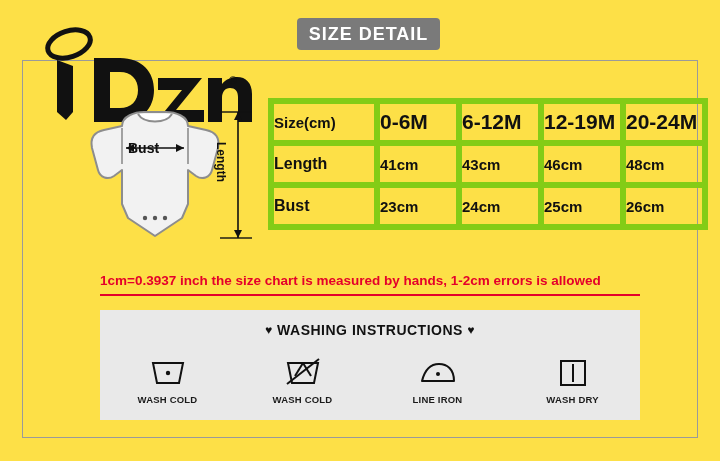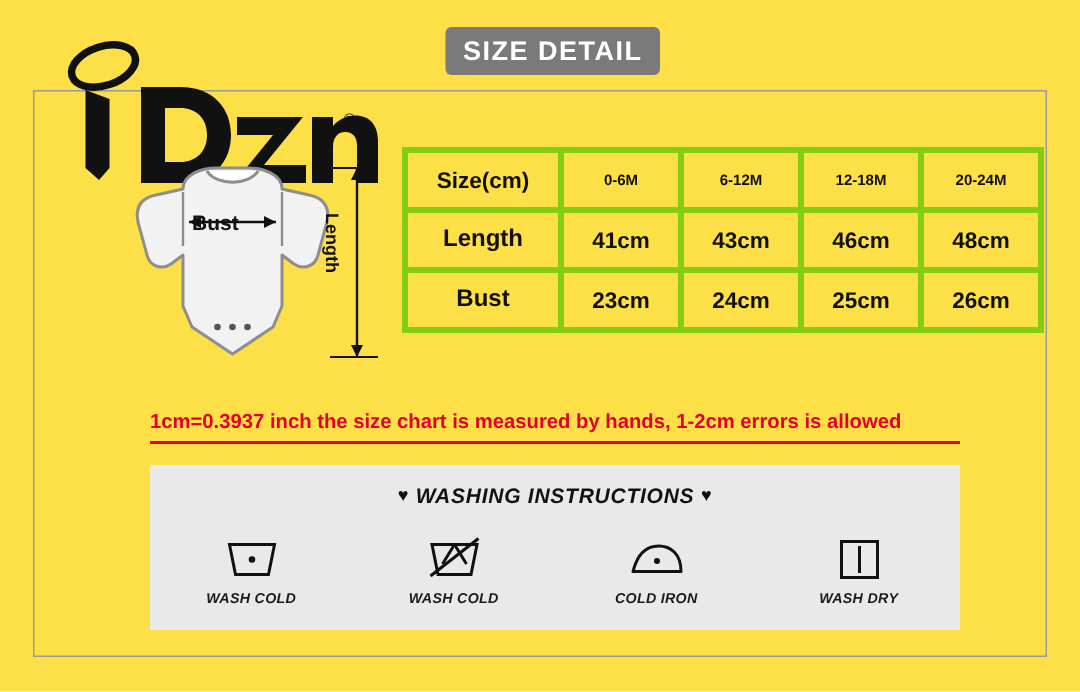--- a/index.html
+++ b/index.html
@@ -93,30 +93,29 @@
     white-space: nowrap;
   }
   
   .size-table {
     position: absolute;
     left: 268px;
     top: 98px;
     border-collapse: collapse;
   }
   .size-table td {
-    border: 4px solid #84cc16;
-    text-align: center;
+    border: 6px solid #84cc16;
     font-size: 15px;
     color: #111;
     padding: 0;
     height: 36px;
   }
   .size-table td.c0 { width: 100px; font-weight: bold; font-size: 16px; }
   .size-table td.cx { width: 76px; font-weight: bold; }
-  .size-table tr.head td { font-weight: bold; font-size: 10px; }
+  .size-table tr.head td { font-weight: bold; font-size: 21px; }
   .size-table tr.head td.c0 { font-size: 15px; }
   
   .note {
     position: absolute;
     left: 100px;
     top: 273px;
     width: 540px;
     text-align: left;
     color: #e4002b;
     font-size: 13.5px;
@@ -131,21 +130,20 @@
     background: #e4002b;
   }
   
   .wash-block {
     position: absolute;
     left: 100px;
     top: 310px;
     width: 540px;
     height: 110px;
     background: #e9e9e9;
-    font-style: italic;
   }
   .wash-title {
     position: absolute;
     top: 12px;
     left: 0;
     width: 100%;
     text-align: center;
     font-size: 14px;
     font-weight: bold;
     color: #111;
@@ -241,21 +239,21 @@
   </div>
   <span class="bust-label">Bust</span>
   <span class="length-label">Length</span>
 
   <table class="size-table">
     <tbody>
         <tr class="head">
       <td class="c0">Size(cm)</td>
       <td class="cx">0-6M</td>
       <td class="cx">6-12M</td>
-      <td class="cx">12-18M</td>
+      <td class="cx">12-19M</td>
       <td class="cx">20-24M</td>
     </tr>
     <tr>
       <td class="c0">Length</td>
       <td class="cx">41cm</td>
       <td class="cx">43cm</td>
       <td class="cx">46cm</td>
       <td class="cx">48cm</td>
     </tr>
     <tr>
@@ -303,21 +301,21 @@
       </div>
 
 
       <div class="wash-item">
         <div class="glyph">
           <svg width="40" height="34" viewBox="0 0 40 34" xmlns="http://www.w3.org/2000/svg">
             <path d="M4 25 L36 25 C36 13 29 8 21 8 C13 8 7 13 4 25 Z" fill="none" stroke="#111" stroke-width="2" stroke-linejoin="round"></path>
             <circle cx="20" cy="18" r="2" fill="#111"></circle>
           </svg>
         </div>
-        <div class="caption">COLD IRON</div>
+        <div class="caption">LINE IRON</div>
       </div>
 
       <div class="wash-item">
         <div class="glyph">
           <svg width="40" height="34" viewBox="0 0 40 34" xmlns="http://www.w3.org/2000/svg">
             <rect x="8" y="5" width="24" height="24" fill="none" stroke="#111" stroke-width="2"></rect>
             <line x1="20" y1="8" x2="20" y2="26" stroke="#111" stroke-width="2"></line>
           </svg>
         </div>
         <div class="caption">WASH DRY</div>

